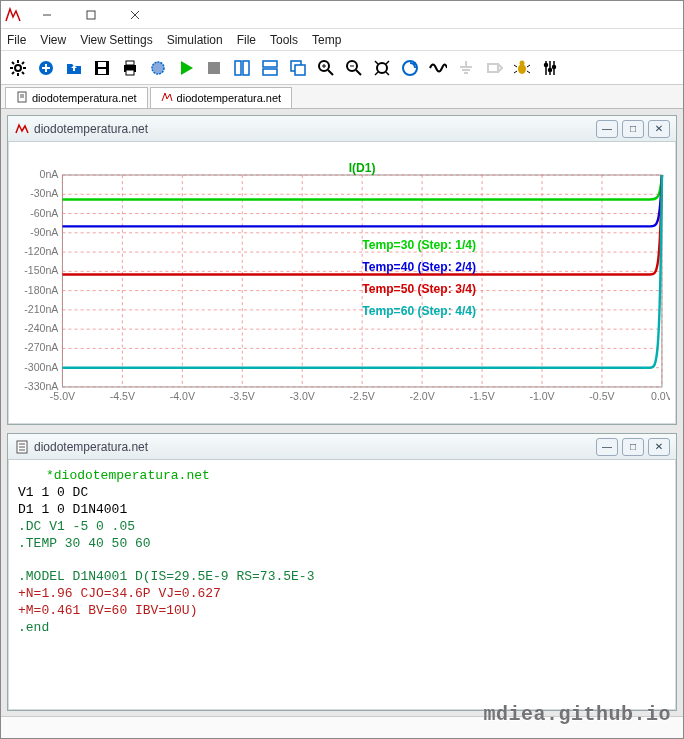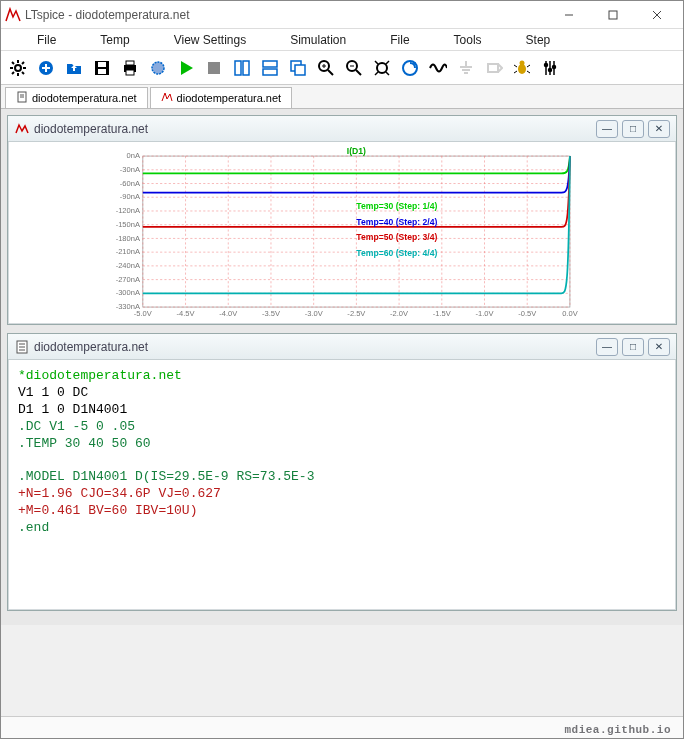--- a/index.html
+++ b/index.html
@@ -29,21 +29,21 @@
     height:22px;
     background:#fff;
     display:flex;
     align-items:center;
     padding-left:6px;
     gap:14px;
     border-bottom:1px solid #ddd;
     color:#222;
     font-size:12px;
   }
-  .menu-item{cursor:default;margin-left:30px;}
+  .menu-item{cursor:default;}
   .toolbar {
     height:34px;
     background:#fff;
     display:flex;
     align-items:center;
     padding:0 6px;
     gap:6px;
     border-bottom:1px solid #ccc;
   }
   .tb-btn { width:22px; height:22px; display:flex; align-items:center; justify-content:center;}
@@ -72,48 +72,47 @@
     border-bottom:1px solid #c5ced1;
     font-size:12px;
     color:#445;
   }
   .subwin-title .t-icon{width:16px;height:16px;display:inline-flex;align-items:center;justify-content:center;margin-right:4px;}
   .subwin-title .t-spacer{flex:1;}
   .subwin-btn {
     width:22px;height:18px;border:1px solid #9ab;border-radius:3px;background:#eef4f7;
     display:flex;align-items:center;justify-content:center;margin-left:4px;font-size:10px;color:#345;
   }
-  .plot-area { position:relative; height:182px; padding:4px 6px;}
+  .plot-area { position:relative; height:282px; padding:4px 6px;}
   .plot-svg { width:100%; height:100%; display:block; background:#fff;}
   .axis-text{font-size:10.5px; fill:#777; font-family:inherit;}
   .plot-title{font-size:12px; fill:#0a0; font-weight:bold;}
   .step-label{font-size:12px; font-weight:bold;}
   .netlist-area { padding:8px 10px; height:250px; font-family:"Courier New",monospace; font-size:13px; line-height:1.3; white-space:pre; color:#000; }
-  .nl-comment{color:#0a0;}
+  .nl-comment{color:#0a0;margin-left:28px;}
   .nl-dot{color:#15803d;font-family:Liberation Mono, monospace;}
   .nl-cont{color:#b91c1c;}
   .statusbar { position:absolute; left:0; right:0; bottom:0; height:22px; background:#fafafa; border-top:1px solid #ccc; display:flex; align-items:center; justify-content:flex-end; padding-right:10px;}
   .credit {
-    position:absolute; right:12px; bottom:2px;
+    position:absolute; right:12px; bottom:12px;
     font-family:"Consolas","Courier New",monospace;
     font-weight:bold; color:rgba(90,90,95,.85);
     text-shadow:0 1px 0 #fff;
-    letter-spacing:.5px; font-size:11px;
+    letter-spacing:.5px; font-size:20px;
   }
 </style>
 </head>
 <body>
 
 <div class="titlebar">
   <span class="app-icon">
     <svg width="16" height="16" viewBox="0 0 16 16">
         <path d="M1 14 L5 2 L8 10 L11 4 L15 14" stroke="#c00" fill="none" stroke-width="1.5"></path>
       </svg>
   </span>
-  <span class="title-text">LTspice - diodotemperatura.net</span>
   <div class="win-btns">
     <div class="win-btn">
         <svg width="10" height="10">
           <line x1="1" y1="5" x2="9" y2="5" stroke="#444"></line>
         </svg>
       </div>
     <div class="win-btn">
         <svg width="10" height="10">
           <rect x="1" y="1" width="8" height="8" stroke="#444" fill="none"></rect>
         </svg>
@@ -122,26 +121,26 @@
         <svg width="10" height="10">
           <line x1="1" y1="1" x2="9" y2="9" stroke="#444"></line>
           <line x1="9" y1="1" x2="1" y2="9" stroke="#444"></line>
         </svg>
       </div>
   </div>
 </div>
 
 <div class="menubar" id="menubar">
     <span class="menu-item">File</span>
-    <span class="menu-item">Temp</span>
+    <span class="menu-item">View</span>
     <span class="menu-item">View Settings</span>
     <span class="menu-item">Simulation</span>
     <span class="menu-item">File</span>
     <span class="menu-item">Tools</span>
-    <span class="menu-item">Step</span>
+    <span class="menu-item">Temp</span>
   </div>
 
 <div class="toolbar">
   <span class="tb-btn">
       <svg width="18" height="18" viewBox="0 0 18 18">
         <circle cx="9" cy="9" r="3" fill="none" stroke="#000" stroke-width="2"></circle>
         <g stroke="#000" stroke-width="2">
           <line x1="9" y1="1" x2="9" y2="4"></line>
           <line x1="9" y1="14" x2="9" y2="17"></line>
           <line x1="1" y1="9" x2="4" y2="9"></line>

